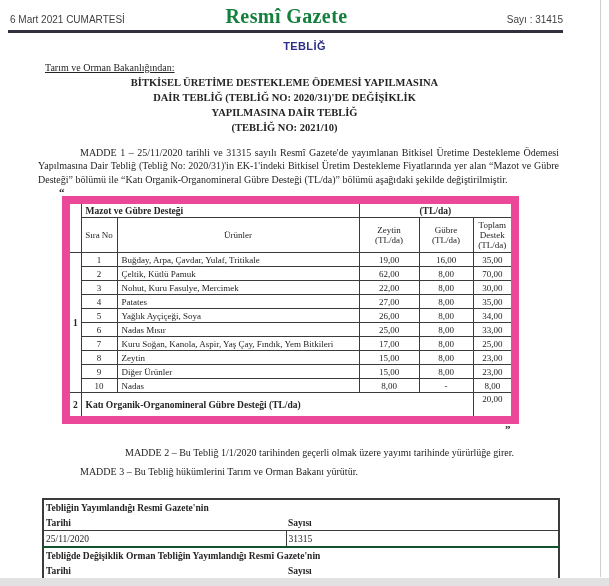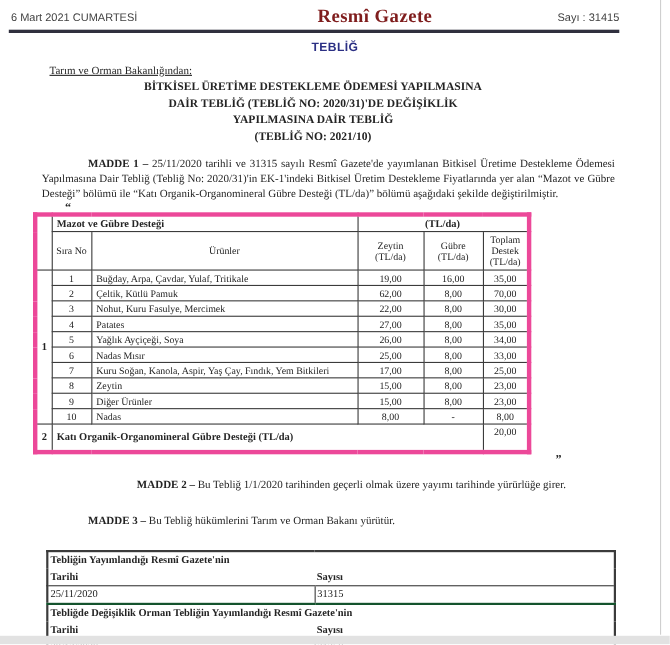--- a/index.html
+++ b/index.html
@@ -8,50 +8,50 @@
     font-family:"Liberation Serif", serif; color:#242424; overflow:hidden;
   }
   
   .header-bar { display:flex; align-items:flex-end; padding:5px 46px 0 10px; }
   .header-date, .header-issue {
     width:170px; font-family:"Liberation Sans", sans-serif; font-size:10px;
     color:#3f3f3f; padding-bottom:3px;
   }
   .header-issue { text-align:right; }
   .header-masthead {
-    flex:1; text-align:right; font-size:17px; font-weight:bold;
-    color:#7f1d1d; letter-spacing:0.4px;
+    flex:1; text-align:center; font-size:20px; font-weight:bold;
+    color:#15803d; letter-spacing:0.4px;
   }
   .header-rule { margin:2px 46px 0 8px; height:3px; background:#30303e; }
   .section-title {
     margin-top:7px; text-align:center; font-family:"Liberation Sans", sans-serif;
     font-size:11px; font-weight:bold; color:#2c3084; letter-spacing:0.4px;
   }
   
   .ministry { margin:10px 0 0 45px; font-size:10px; text-decoration:underline; }
   .title-block {
     margin:2px 50px 0 10px; text-align:center; font-weight:bold;
     font-size:10.5px; line-height:15px;
   }
   
   .article {
     margin:0 50px 0 38px; text-align:justify; font-size:10px;
     line-height:13.4px; text-indent:42px;
   }
-  .article .label { font-weight:bold; }
+  .article .label { font-weight:normal; }
   .article.first { margin-top:11px; }
   .article.m2 { margin-top:12px; text-align:center; }
-  .article.m3 { margin-top:18px; text-align:left; }
+  .article.m3 { margin-top:5px; text-align:left; }
   
   .quote-open  { margin:2px 0 0 59px; height:8px; line-height:8px; font-size:11px; font-weight:bold; }
   .quote-close { margin:1px 0 0 505px; height:9px; line-height:9px; font-size:11px; font-weight:bold; }
   
   table.support {
-    margin-left:30px; border-collapse:collapse; width:449px;
-    font-size:9px; color:#242424; border:4px solid #ec4899; table-layout:fixed;
+    margin-left:62px; border-collapse:collapse; width:449px;
+    font-size:9px; color:#242424; border:8px solid #ec4899; table-layout:fixed;
   }
   .support td { border:1px solid #3b3b3b; padding:0 2px; height:13px; text-align:center; overflow:hidden; white-space:nowrap; }
   .support .h1-left  { text-align:left; font-weight:bold; font-size:9.5px; padding-left:4px; }
   .support .h1-right { font-weight:bold; font-size:9.5px; }
   .support .colhead  { font-size:9px; line-height:10px; padding:2px 1px; white-space:normal; }
   .support .colhead div { line-height:10px; }
   .support .urun { text-align:left; padding-left:4px; }
   .support .gno  { font-weight:bold; font-size:9.5px; }
   .support .kati-label { text-align:left; font-weight:bold; font-size:9.5px; padding-left:4px; }
   .support tr.kati td { height:22px; }

